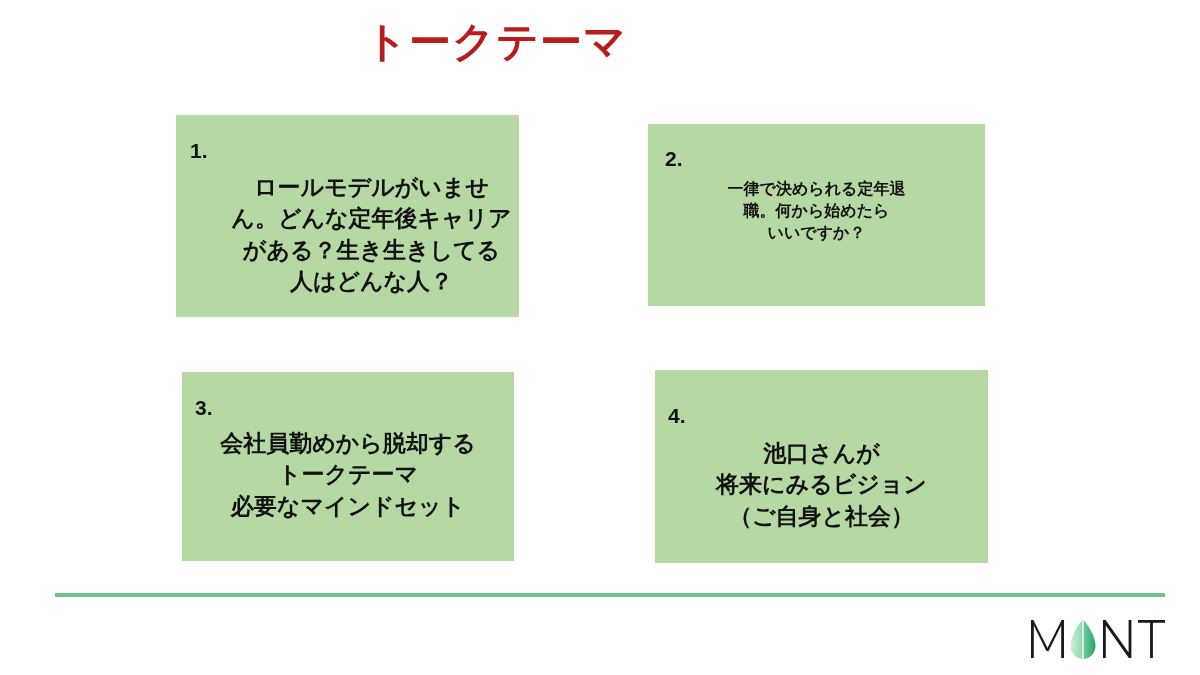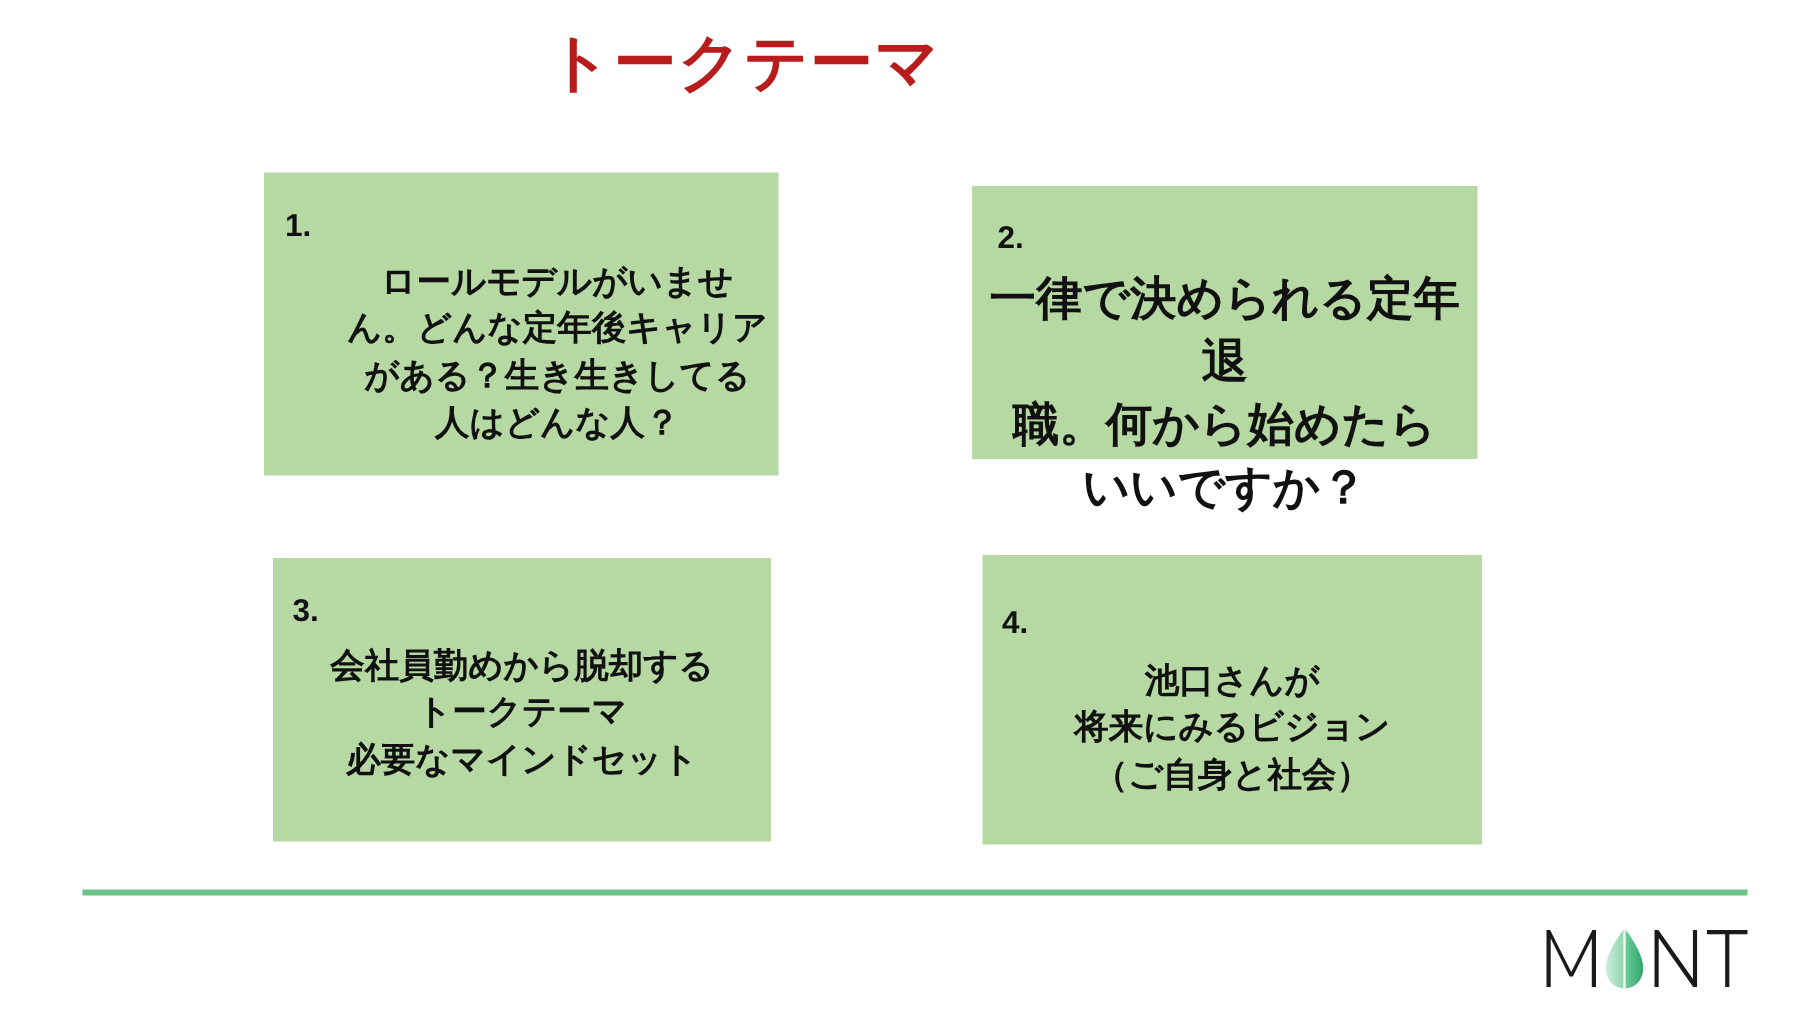--- a/index.html
+++ b/index.html
@@ -62,21 +62,21 @@
   }
 
   
   #card-1 { left: 176px; top: 115px; width: 343px; height: 202px; }
   #card-1 .card-number { left: 14px; top: 25px; }
   #card-1 .card-text { top: 57px; font-size: 23px; margin-left: 48px; }
 
   
   #card-2 { left: 648px; top: 124px; width: 337px; height: 182px; }
   #card-2 .card-number { left: 17px; top: 24px; }
-  #card-2 .card-text { top: 54px; font-size: 31px; }
+  #card-2 .card-text { top: 54px; font-size: 16px; }
 
   
   #card-3 { left: 182px; top: 372px; width: 332px; height: 189px; }
   #card-3 .card-number { left: 13px; top: 25px; }
   #card-3 .card-text { top: 56px; font-size: 23px; }
 
   
   #card-4 { left: 655px; top: 370px; width: 333px; height: 193px; }
   #card-4 .card-number { left: 13px; top: 35px; }
   #card-4 .card-text { top: 68px; font-size: 23px; }

